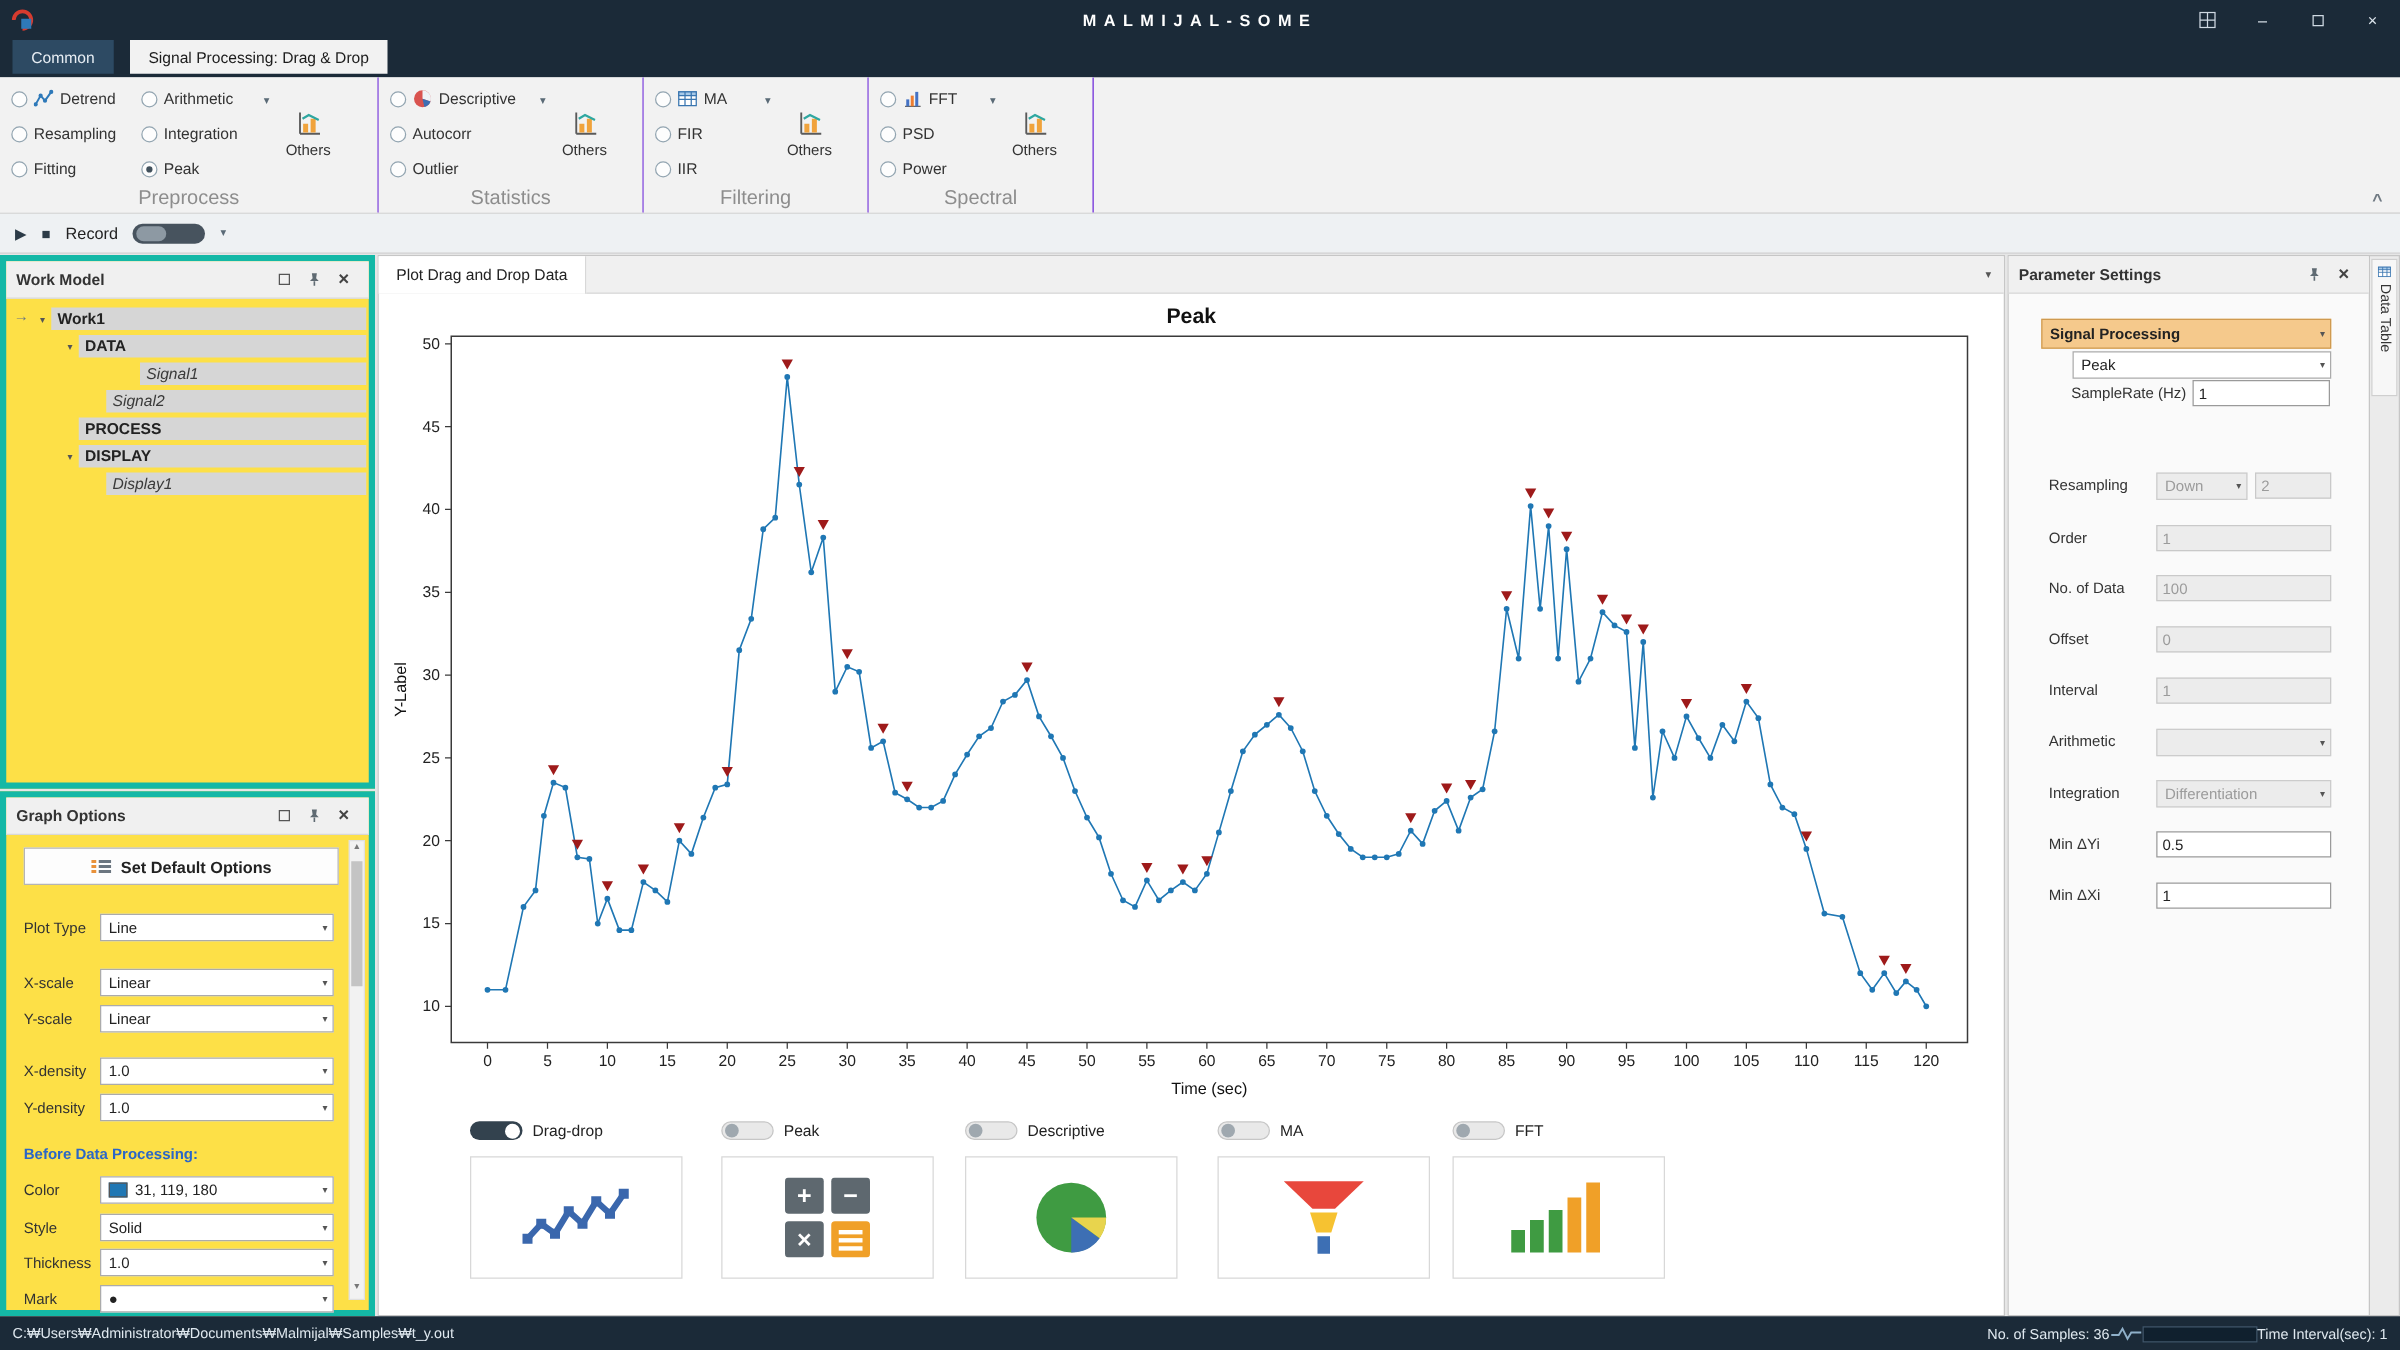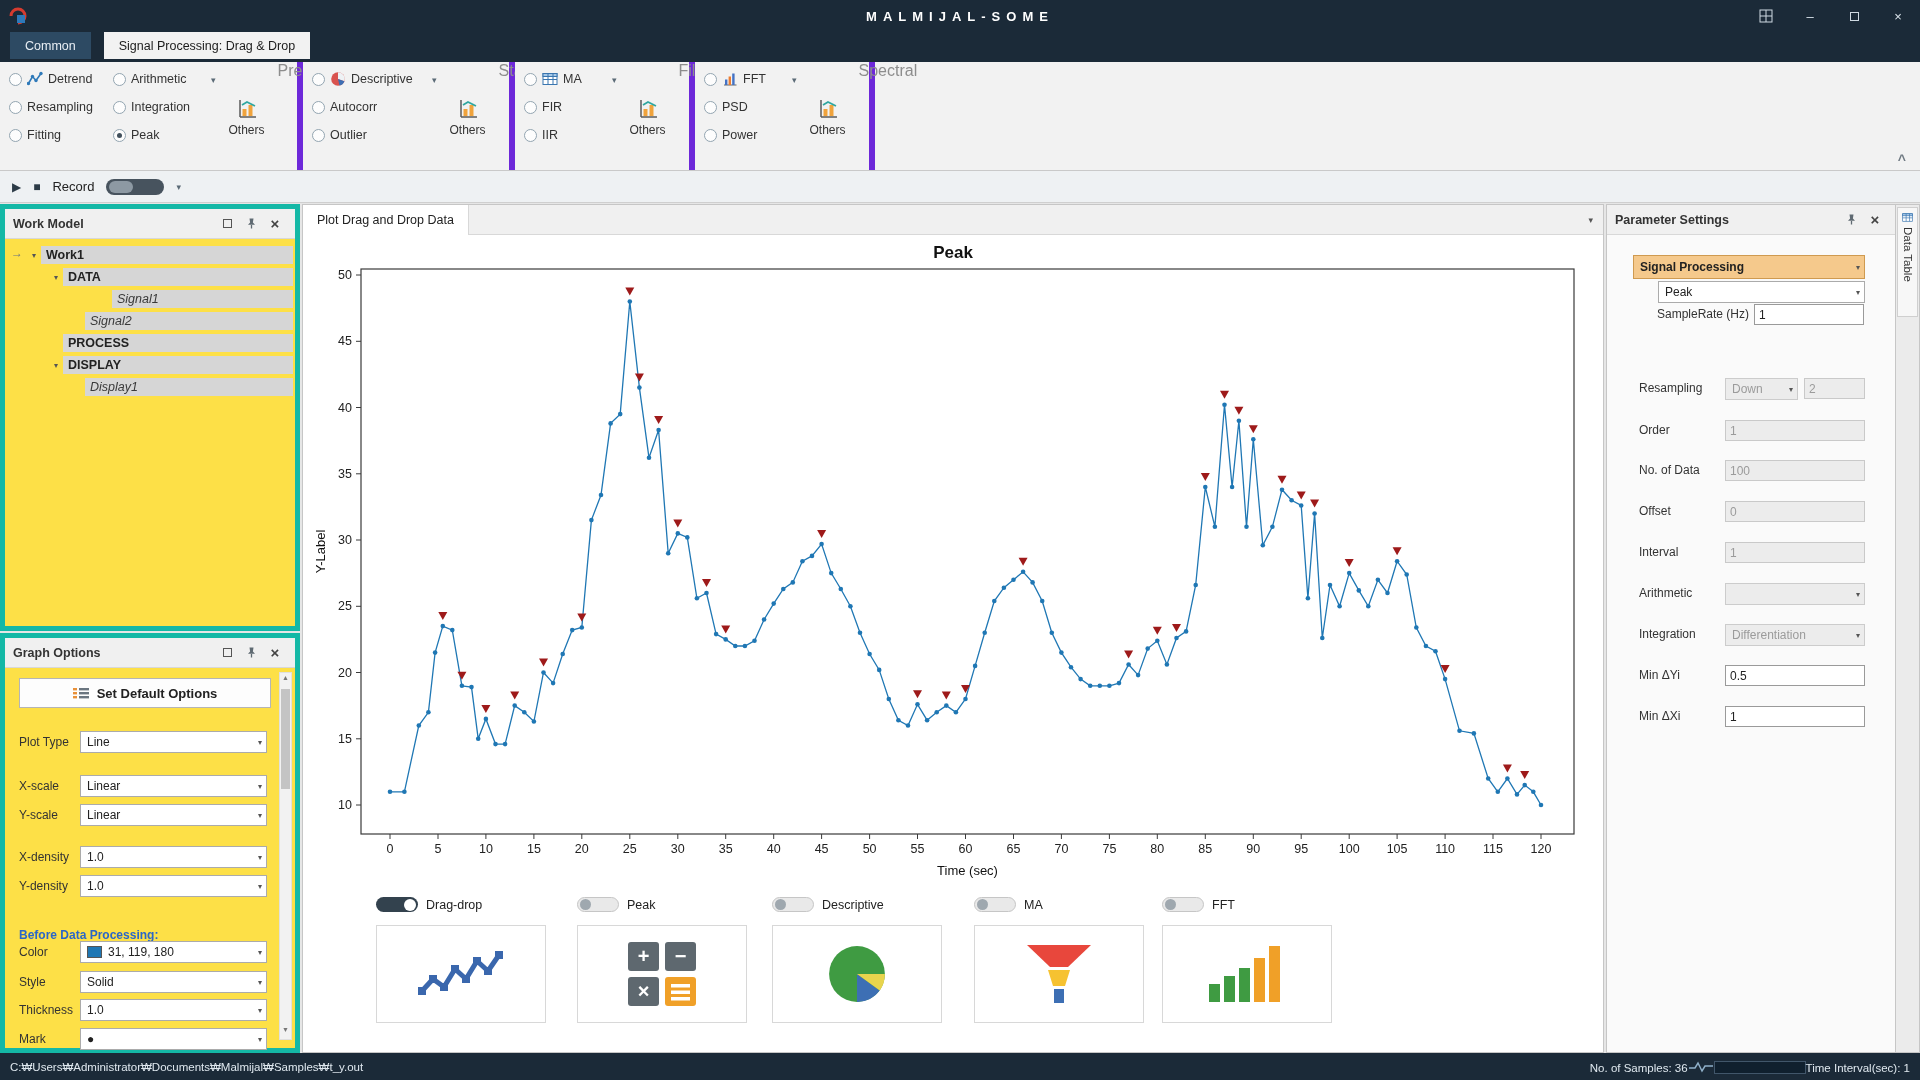--- a/index.html
+++ b/index.html
@@ -12,21 +12,21 @@
 #app-title{position:absolute;left:0;width:100%;text-align:center;font-size:13px;font-weight:bold;letter-spacing:6px}
 #win-btns{margin-left:auto;display:flex;z-index:2}
 .win-btn{width:44px;height:32px;display:flex;align-items:center;justify-content:center;color:#dce5ec;font-size:13px}
 
 #tabbar{position:absolute;left:0;top:32px;width:1920px;height:30px;background:#1b2a38;display:flex;align-items:flex-start;padding-left:10px;gap:13px}
 .rtab{height:27px;padding:0 15px;display:flex;align-items:center;font-size:12.5px}
 .rtab.off{background:#2d4a63;color:#e8eef4}
 .rtab.on{background:#f2f2f2;color:#1c1c1c}
 
 #ribbon{position:absolute;left:0;top:62px;width:1920px;height:109px;background:#f2f2f2;border-bottom:1px solid #c9c9c9}
-.rgroup{position:absolute;top:0;height:108px;display:flex;flex-direction:row;border-right:6px solid #6d28d9;background:#f2f2f2}
+.rgroup{position:absolute;top:0;height:108px;display:flex;flex-direction:column;border-right:1px solid #6d28d9;background:#f2f2f2}
 .rbody{flex:1;display:flex;padding:3px 2px 0 9px}
 .rcol{display:flex;flex-direction:column}
 .ritem{display:flex;align-items:center;gap:5px;height:28px;font-size:12.5px;color:#333;white-space:nowrap}
 .radio{width:13px;height:13px;min-width:13px;border:1px solid #93a5b1;border-radius:50%;background:#fdfdfd;position:relative}
 .radio.on::after{content:"";position:absolute;left:3px;top:3px;right:3px;bottom:3px;background:#41505c;border-radius:50%}
 .rcaret{color:#5a6a76;font-size:9px;margin:10px 2px 0 2px;align-self:flex-start}
 .others-btn{width:58px;display:flex;flex-direction:column;align-items:center;justify-content:center;gap:3px;font-size:12px;color:#333}
 .rlabel{height:20px;line-height:18px;text-align:center;color:#8d8d8d;font-size:16px}
 #ribbon-collapse{position:absolute;right:14px;bottom:2px;color:#707a83;font-size:14px;font-weight:bold}
 
@@ -418,21 +418,21 @@
     </div>
   </div>
   <div class="gorow" style="top:236px">
     <span class="lbl">Y-density</span>
     <div class="combo" style="left:75px;top:1px;width:187px">
       <span>1.0</span>
         <span class="cc">▾</span>
     </div>
   </div>
 
-  <div class="gsec" style="top:290px">Before Data Processing:</div>
+  <div class="gsec" style="top:278px">Before Data Processing:</div>
 
   <div class="gorow" style="top:302px">
     <span class="lbl">Color</span>
     <div class="combo" style="left:75px;top:1px;width:187px">
       <span class="swatch"></span>
       <span>31, 119, 180</span>
         <span class="cc">▾</span>
     </div>
   </div>
   <div class="gorow" style="top:332px">

